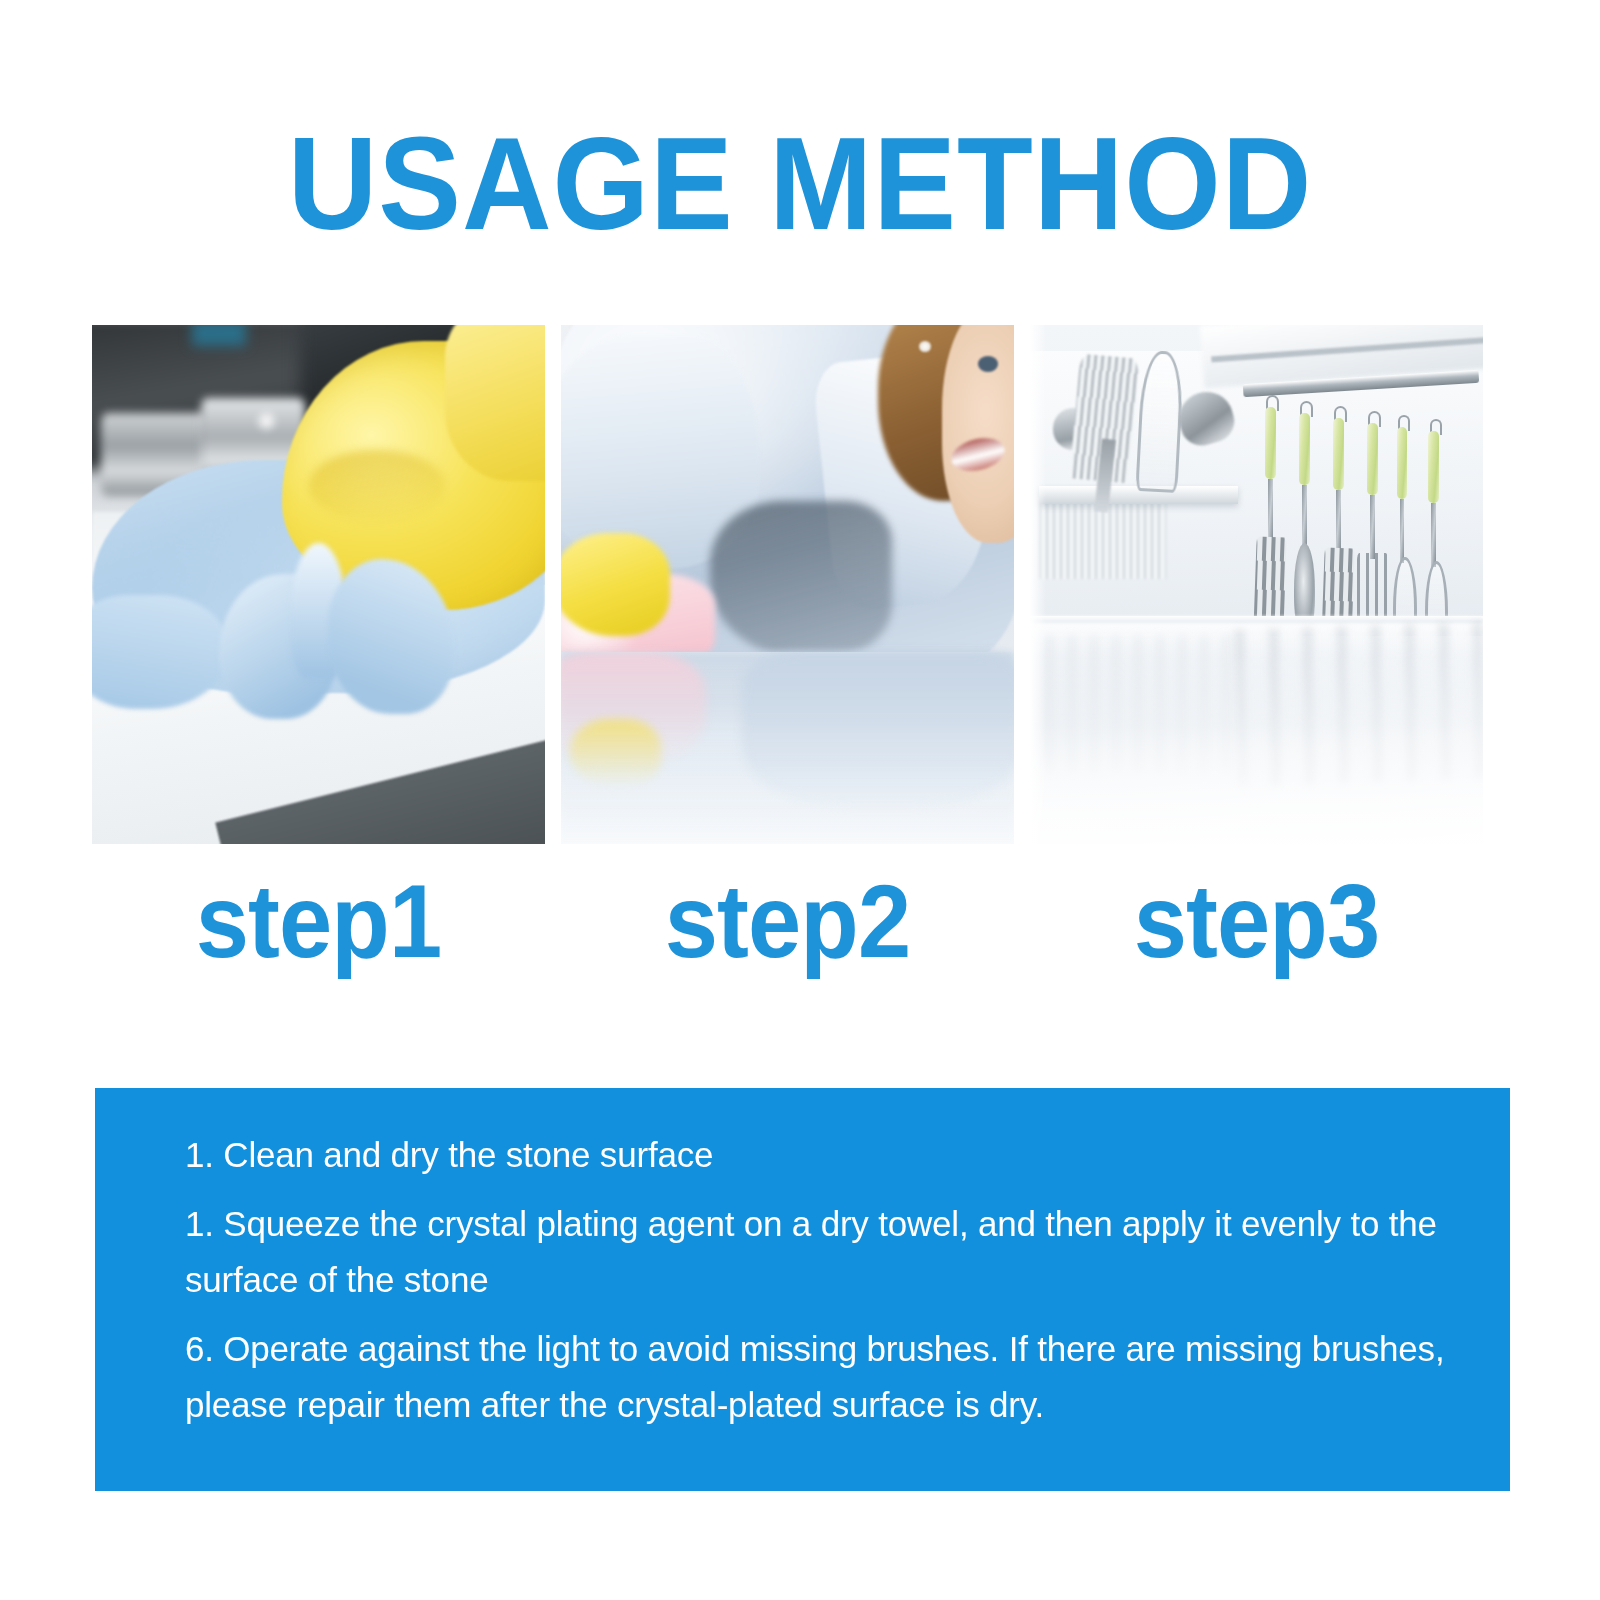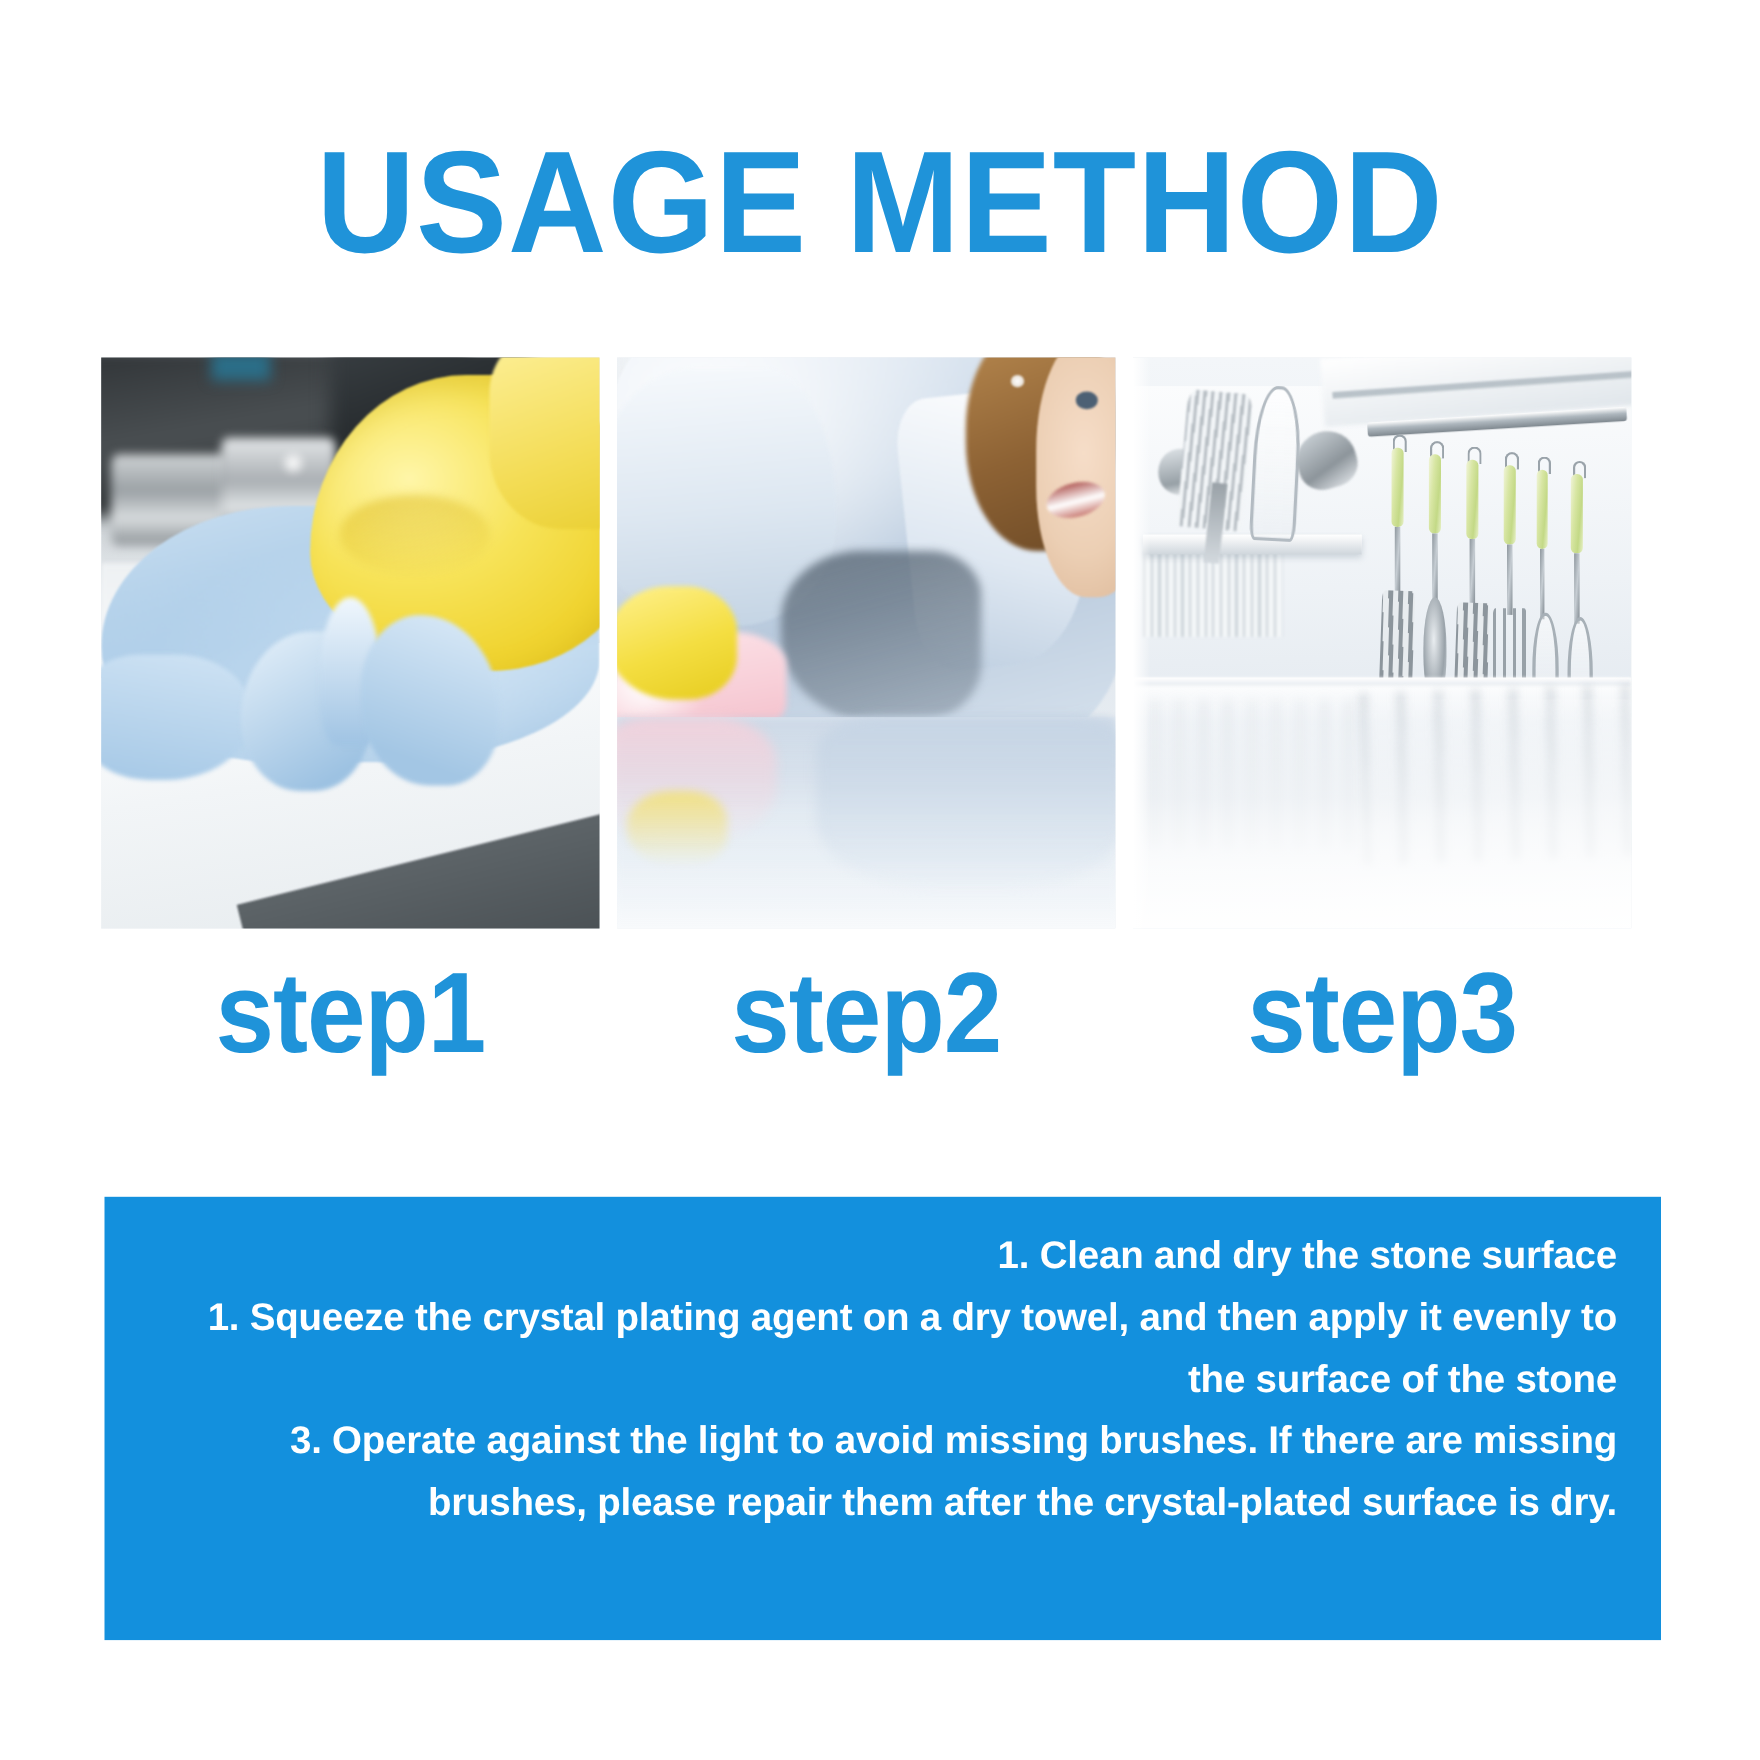--- a/index.html
+++ b/index.html
@@ -432,28 +432,27 @@
     position: absolute;
     left: 95px;
     top: 1088px;
     width: 1415px;
     height: 403px;
     background: #1390dd;
     box-sizing: border-box;
     padding: 26px 40px 20px 77px;
   }
   .instructions p {
-    margin: 0;
+    margin: 13px;
     color: #ffffff;
     font-family: "Liberation Sans", sans-serif;
     font-size: 35px;
     line-height: 56px;
-    font-weight: 700;
+    font-weight: 400;
     letter-spacing: -0.2px;
-    text-align: right;
   }
 </style>
 </head>
 <body>
 
 <div class="page">
 
   <div class="title">USAGE METHOD</div>
 
   <div class="photo-strip">
@@ -565,16 +564,16 @@
 
   <div class="steps">
     <div class="step-label">step1</div>
     <div class="step-label">step2</div>
     <div class="step-label">step3</div>
   </div>
 
   <div class="instructions">
     <p>1. Clean and dry the stone surface</p>
     <p>1. Squeeze the crystal plating agent on a dry towel, and then apply it evenly to the surface of the stone</p>
-    <p>3. Operate against the light to avoid missing brushes. If there are missing brushes, please repair them after the crystal-plated surface is dry.</p>
+    <p>6. Operate against the light to avoid missing brushes. If there are missing brushes, please repair them after the crystal-plated surface is dry.</p>
   </div>
 
 </div>
 
 </body></html>

